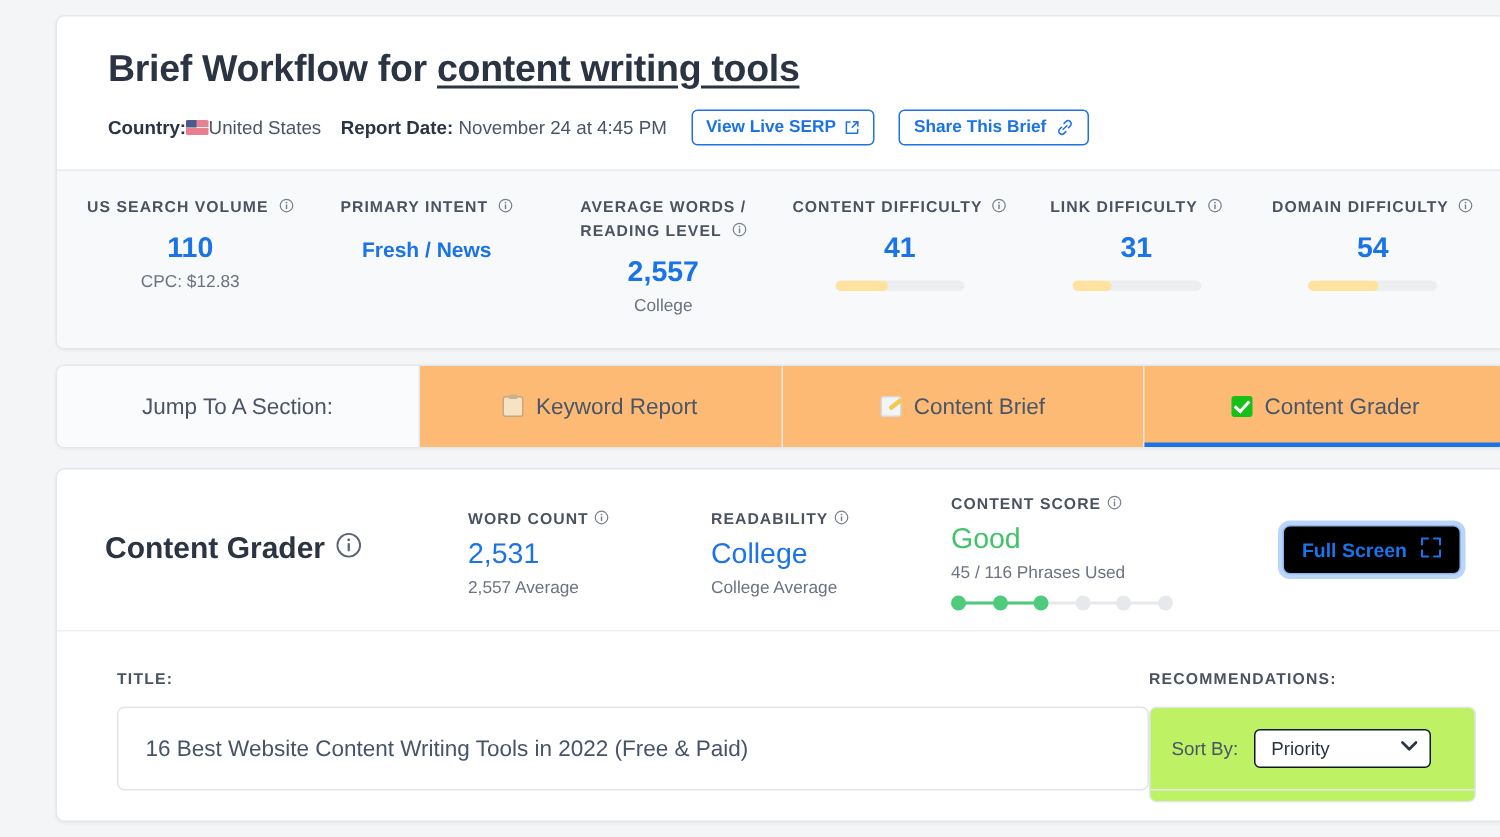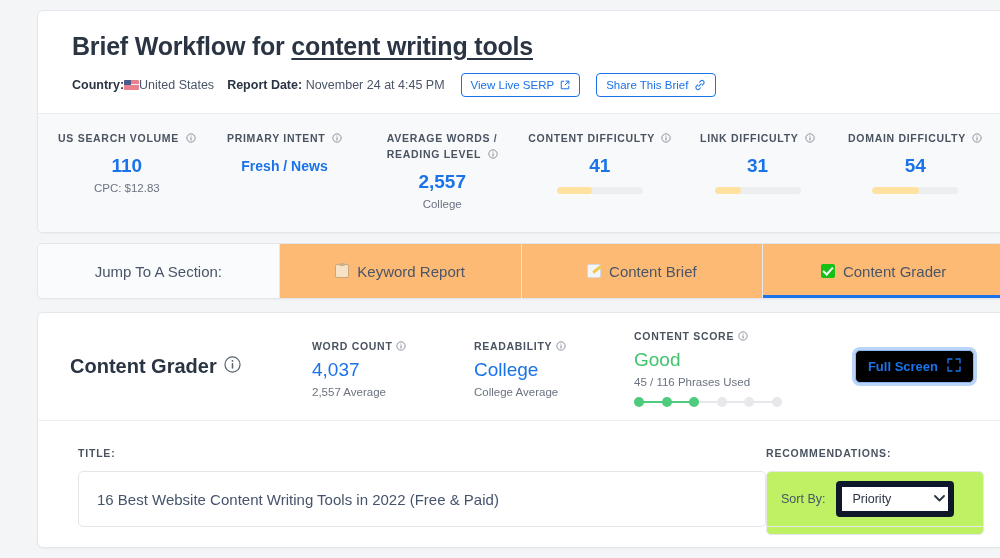--- a/index.html
+++ b/index.html
@@ -60,21 +60,21 @@
     margin-left: 16px;
     display: inline-flex;
     align-items: center;
     gap: 6px;
     border: 1px solid #1a73e8;
     border-radius: 4px;
     background: #fff;
     color: #1a73e8;
     font-family: "Liberation Sans", sans-serif;
     font-size: 11.5px;
-    font-weight: 400;
+    font-weight: 700;
     padding: 5px 9px;
     cursor: pointer;
     white-space: nowrap;
   }
   .pill-btn svg { display: block; }
 
   
   .metrics {
     background: #f8f9fa;
     border-top: 1px solid #e9ecef;
@@ -355,21 +355,21 @@
     border-bottom: 1px solid #e4e7ec;
   }
   .recs-row .sortlbl {
     font-size: 12.5px;
     color: #4a5568;
   }
   .sort-select {
     appearance: none;
     -webkit-appearance: none;
     background: #fff;
-    border: 6px solid #0f172a;
+    border: 1px solid #0f172a;
     border-radius: 4px;
     font-family: "Liberation Sans", sans-serif;
     font-size: 12.5px;
     color: #2b3443;
     padding: 5px 26px 5px 10px;
     width: 118px;
     cursor: pointer;
     outline: none;
   }
   .select-wrap { position: relative; display: inline-block; }
@@ -566,21 +566,21 @@
         <div class="gstat-label">
           <span>WORD COUNT</span>
           <span class="info-circle">
             <svg width="10" height="10" viewBox="0 0 12 12">
                 <circle cx="6" cy="6" r="5" fill="none" stroke="#7a828e" stroke-width="1"></circle>
                 <circle cx="6" cy="3.6" r=".7" fill="#7a828e"></circle>
                 <rect x="5.4" y="5" width="1.2" height="4" rx=".6" fill="#7a828e"></rect>
               </svg>
           </span>
         </div>
-        <div class="gstat-value">4,037</div>
+        <div class="gstat-value">2,531</div>
         <div class="gstat-sub">2,557 Average</div>
       </div>
 
       <div class="gstat readability">
         <div class="gstat-label">
           <span>READABILITY</span>
           <span class="info-circle">
             <svg width="10" height="10" viewBox="0 0 12 12">
                 <circle cx="6" cy="6" r="5" fill="none" stroke="#7a828e" stroke-width="1"></circle>
                 <circle cx="6" cy="3.6" r=".7" fill="#7a828e"></circle>

